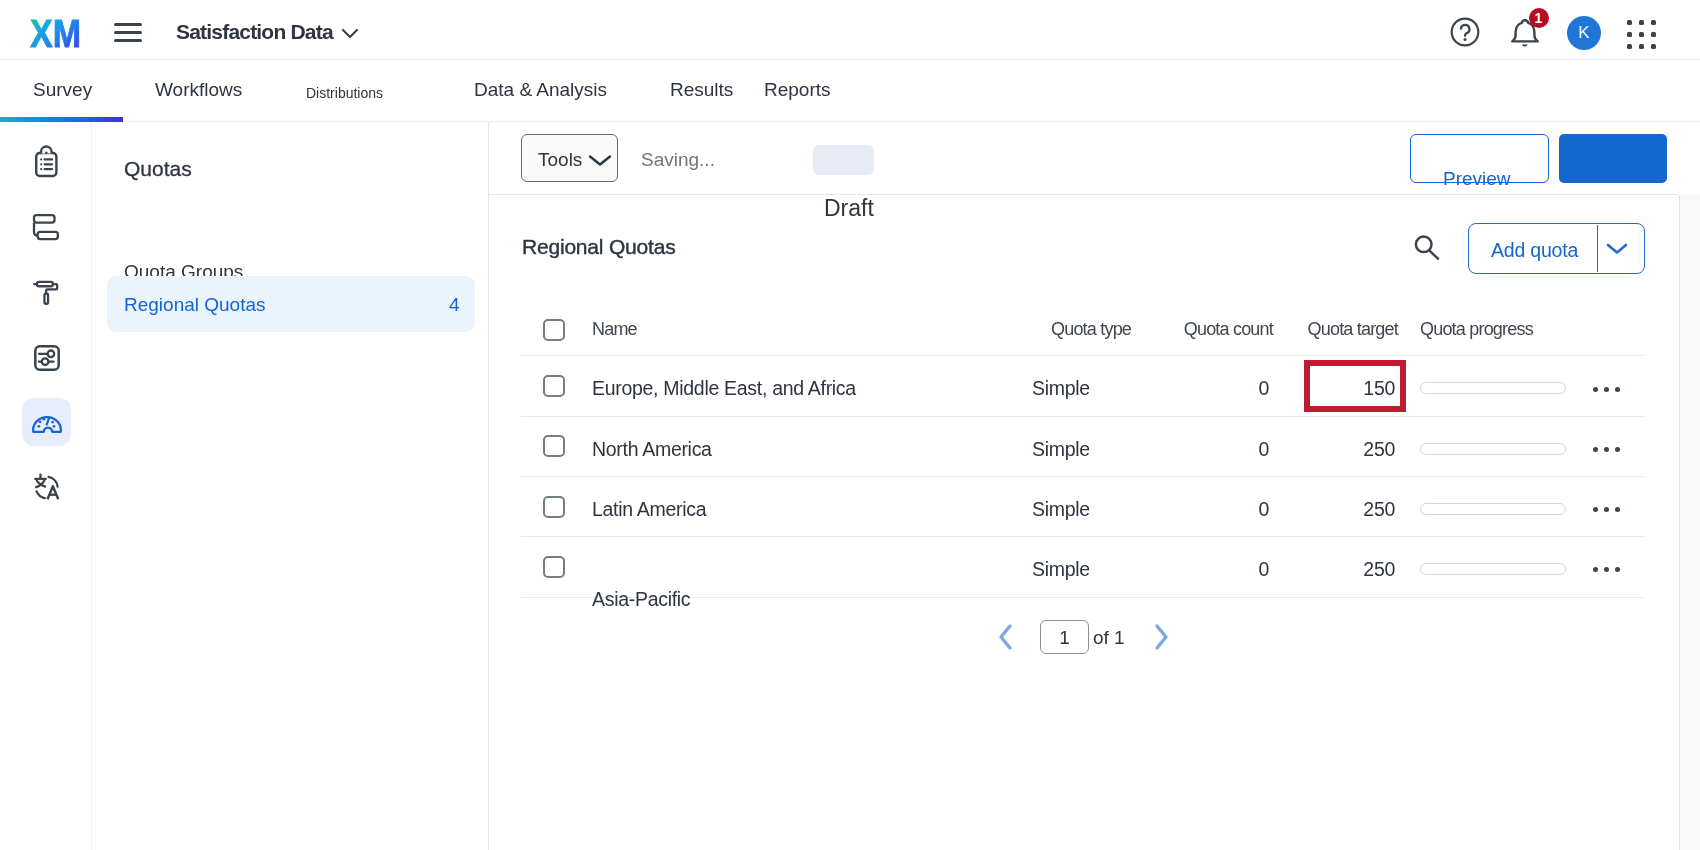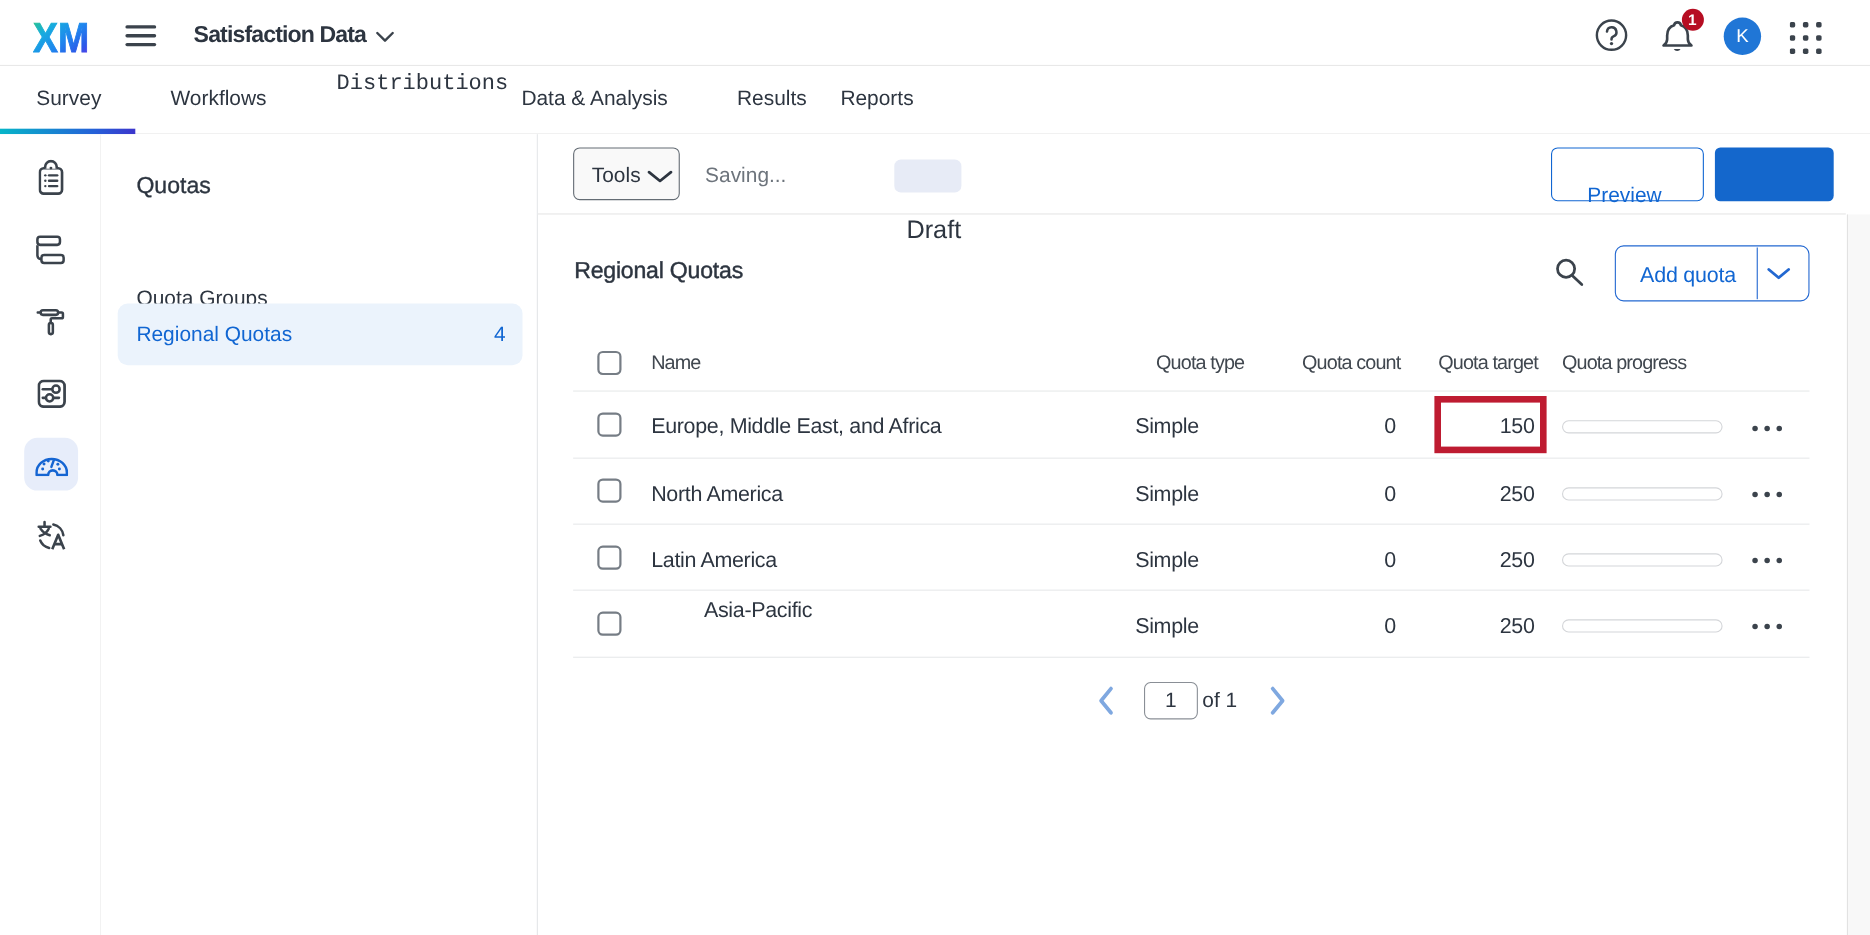--- a/index.html
+++ b/index.html
@@ -60,21 +60,21 @@
       <rect x="24" y="13" width="5" height="5" rx="1.5"></rect>
   <rect x="0" y="25" width="5" height="5" rx="1.5"></rect>
       <rect x="12" y="25" width="5" height="5" rx="1.5"></rect>
       <rect x="24" y="25" width="5" height="5" rx="1.5"></rect>
  </g>
 </svg>
 
 <div class="abs" style="left:0;top:61px;width:1700px;height:61px;border-bottom:1px solid #f0f0f0;background:#fff;"></div>
 <div class="abs" style="left:33px;top:78.5px;font-size:19px;">Survey</div>
 <div class="abs" style="left:155px;top:78.5px;font-size:19px;">Workflows</div>
-<div class="abs" style="left:306px;top:65px;font-size:20px;font-family:Liberation Mono, monospace;">Distributions</div>
+<div class="abs" style="left:306px;top:85px;font-size:14px;">Distributions</div>
 <div class="abs" style="left:474px;top:78.5px;font-size:19px;">Data &amp; Analysis</div>
 <div class="abs" style="left:670px;top:78.5px;font-size:19px;">Results</div>
 <div class="abs" style="left:764px;top:78.5px;font-size:19px;">Reports</div>
 <div class="abs" style="left:0;top:117px;width:123px;height:5px;background:linear-gradient(90deg,#06b5c8,#2560d8 70%,#3c35cc);"></div>
 
 <div class="abs" style="left:0;top:122px;width:92px;height:728px;background:#fff;border-right:1px solid #f1f1f1;"></div>
 
 <svg class="abs" style="left:35px;top:145px;" width="24" height="34" viewBox="0 0 24 34">
  <rect x="1.2" y="8" width="20.2" height="23" rx="3.5" fill="none" stroke="#3b434c" stroke-width="2.4"></rect>
  <path d="M6 8.4 v-1.6 a5.3 5.3 0 0 1 10.6 0 v1.6" fill="#fff" stroke="#3b434c" stroke-width="2.4"></path>
@@ -217,21 +217,21 @@
 <div class="abs cell" style="left:592px;top:498px;">Latin America</div>
 <div class="abs cell" style="left:1032px;top:498px;">Simple</div>
 <div class="abs cell" style="left:1169px;top:498px;width:100px;text-align:right;">0</div>
 <div class="abs cell" style="left:1255px;top:498px;width:140px;text-align:right;">250</div>
 <div class="abs" style="left:1420px;top:503px;width:146px;height:12px;border:1.5px solid #d4d6d9;border-radius:6px;background:#fff;"></div>
 <div class="abs" style="left:1593px;top:507px;width:5px;height:5px;border-radius:50%;background:#3b434c;"></div>
 <div class="abs" style="left:1604px;top:507px;width:5px;height:5px;border-radius:50%;background:#3b434c;"></div>
 <div class="abs" style="left:1615px;top:507px;width:5px;height:5px;border-radius:50%;background:#3b434c;"></div>
 
 <div class="abs" style="left:543px;top:555.5px;width:22px;height:22px;border:2px solid #767d85;border-radius:5px;background:#fff;"></div>
-<div class="abs cell" style="left:592px;top:544px;margin-left:48px;">Asia-Pacific</div>
+<div class="abs cell" style="left:592px;top:588px;">Asia-Pacific</div>
 <div class="abs cell" style="left:1032px;top:558px;">Simple</div>
 <div class="abs cell" style="left:1169px;top:558px;width:100px;text-align:right;">0</div>
 <div class="abs cell" style="left:1255px;top:558px;width:140px;text-align:right;">250</div>
 <div class="abs" style="left:1420px;top:563px;width:146px;height:12px;border:1.5px solid #d4d6d9;border-radius:6px;background:#fff;"></div>
 <div class="abs" style="left:1593px;top:567px;width:5px;height:5px;border-radius:50%;background:#3b434c;"></div>
 <div class="abs" style="left:1604px;top:567px;width:5px;height:5px;border-radius:50%;background:#3b434c;"></div>
 <div class="abs" style="left:1615px;top:567px;width:5px;height:5px;border-radius:50%;background:#3b434c;"></div>
 
 <svg class="abs" style="left:997px;top:623px;" width="16" height="28" viewBox="0 0 16 28">
     <path d="M13 3 L4 14 L13 25" fill="none" stroke="#7fa8e0" stroke-width="3.4" stroke-linecap="round" stroke-linejoin="round"></path>

